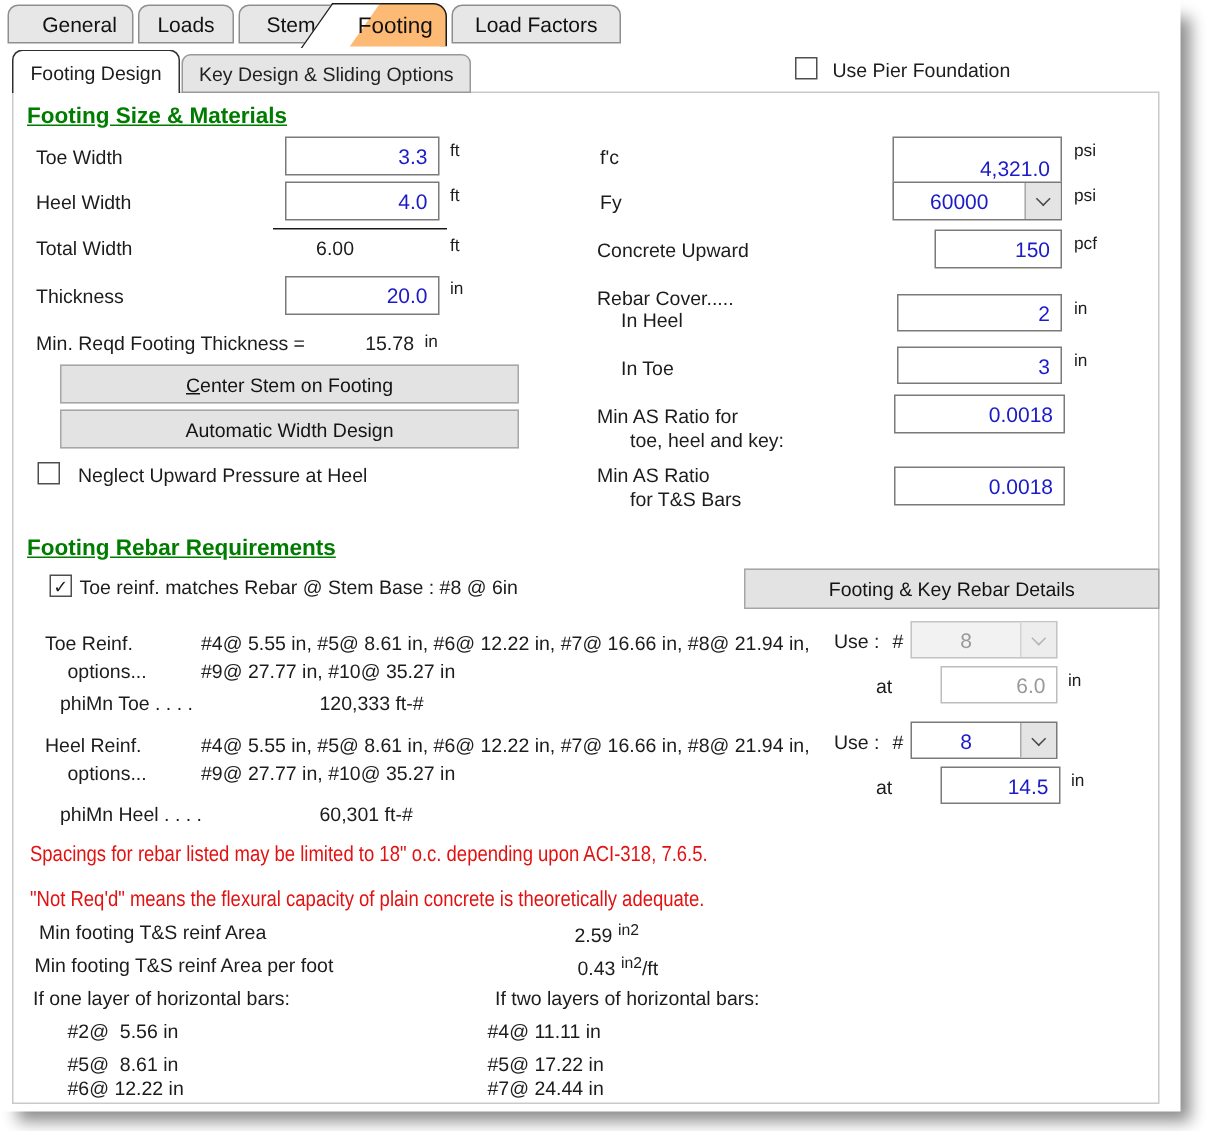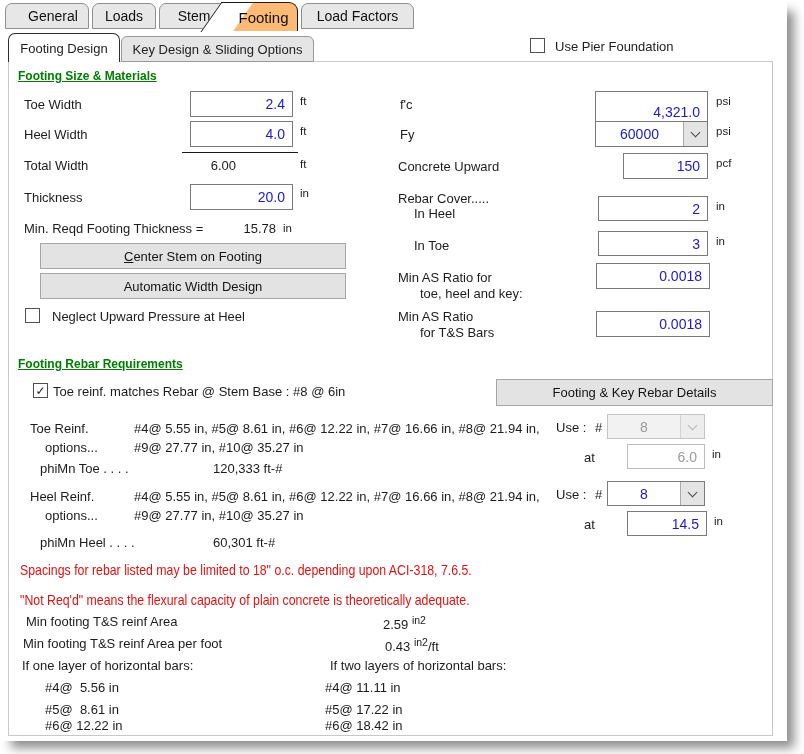--- a/index.html
+++ b/index.html
@@ -30,21 +30,21 @@
   .panel { position:absolute; left:8px; top:61px; width:765px; height:675px;
     border:1px solid #c9c9c9; background:#fff; }
   .subtab-active { position:absolute; left:8px; top:33px; width:112px; height:29px;
     background:#fff; border:1px solid #2e2e2e; border-bottom:none; border-radius:7px 7px 0 0;
     display:flex; align-items:center; justify-content:center; font-size:13px; z-index:2; }
   .subtab { position:absolute; left:121px; top:36px; width:193px; height:26px;
     background:#e5e5e5; border:1px solid #999; border-radius:6px 6px 0 0;
     display:flex; align-items:center; justify-content:center; font-size:13px; color:#222; }
 
   
-  .h-green { position:absolute; font-size:12px; font-weight:bold; color:#007d00;
+  .h-green { position:absolute; font-size:15px; font-weight:bold; color:#007d00;
     text-decoration:underline; white-space:nowrap; }
   .lbl  { position:absolute; font-size:13px; color:#1c1c1c; white-space:pre; }
   .val  { position:absolute; font-size:13px; color:#1c1c1c; white-space:pre; }
   .valr { text-align:right; }
   .unit { position:absolute; font-size:11.5px; color:#1c1c1c; white-space:nowrap; }
   .inp { position:absolute; background:#fff; border:1px solid #7a7a7a; color:#1b1bc8;
     font-size:14px; display:flex; align-items:center; justify-content:flex-end; padding:0 7px; }
   .inp.disabled { color:#9a9a9a; border-color:#bdbdbd; }
   .combo { position:absolute; border:1px solid #7a7a7a; background:#fff; display:flex; }
   .combo .cval { flex:1; display:flex; align-items:center; justify-content:center;
@@ -98,21 +98,21 @@
   <div class="subtab-active">
       <span>Footing Design</span>
     </div>
 
   <div class="chk" style="left:530px;top:38px;"></div>
   <div class="lbl" style="left:555px;top:39px;">Use Pier Foundation</div>
 
   <div class="h-green" style="left:18px;top:69px;">Footing Size &amp; Materials</div>
 
   <div class="lbl" style="left:24px;top:97px;">Toe Width</div>
-  <div class="inp" style="left:190px;top:91px;width:103px;height:26px;">2.4</div>
+  <div class="inp" style="left:190px;top:91px;width:103px;height:26px;">3.3</div>
   <div class="unit" style="left:300px;top:95px;">ft</div>
 
   <div class="lbl" style="left:24px;top:127px;">Heel Width</div>
   <div class="inp" style="left:190px;top:121px;width:103px;height:26px;">4.0</div>
   <div class="unit" style="left:300px;top:125px;">ft</div>
 
   <div class="sumline" style="left:182px;top:152px;width:116px;"></div>
 
   <div class="lbl" style="left:24px;top:158px;">Total Width</div>
   <div class="val valr" style="left:180px;top:158px;width:56px;">6.00</div>
@@ -223,20 +223,20 @@
 
   <div class="lbl" style="left:26px;top:614px;">Min footing T&amp;S reinf Area</div>
   <div class="val" style="left:383px;top:614px;"><span>2.59</span> <span class="sup">in2</span></div>
 
   <div class="lbl" style="left:23px;top:636px;">Min footing T&amp;S reinf Area per foot</div>
   <div class="val" style="left:385px;top:636px;"><span>0.43</span> <span class="sup">in2</span><span>/ft</span></div>
 
   <div class="lbl" style="left:22px;top:658px;">If one layer of horizontal bars:</div>
   <div class="lbl" style="left:330px;top:658px;">If two layers of horizontal bars:</div>
 
-  <div class="val" style="left:45px;top:680px;">#4@  5.56 in</div>
+  <div class="val" style="left:45px;top:680px;">#2@  5.56 in</div>
   <div class="val" style="left:45px;top:702px;">#5@  8.61 in</div>
   <div class="val" style="left:45px;top:718px;">#6@ 12.22 in</div>
   <div class="val" style="left:325px;top:680px;">#4@ 11.11 in</div>
   <div class="val" style="left:325px;top:702px;">#5@ 17.22 in</div>
-  <div class="val" style="left:325px;top:718px;">#6@ 18.42 in</div>
+  <div class="val" style="left:325px;top:718px;">#7@ 24.44 in</div>
 
 </div>
 
 </body></html>

